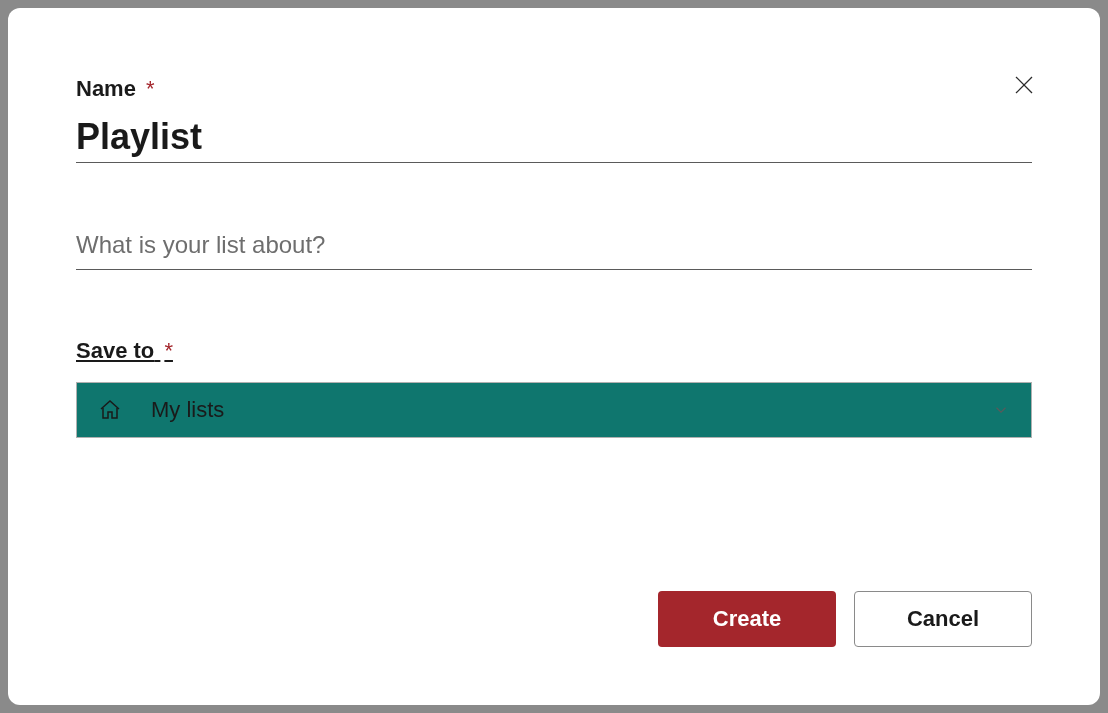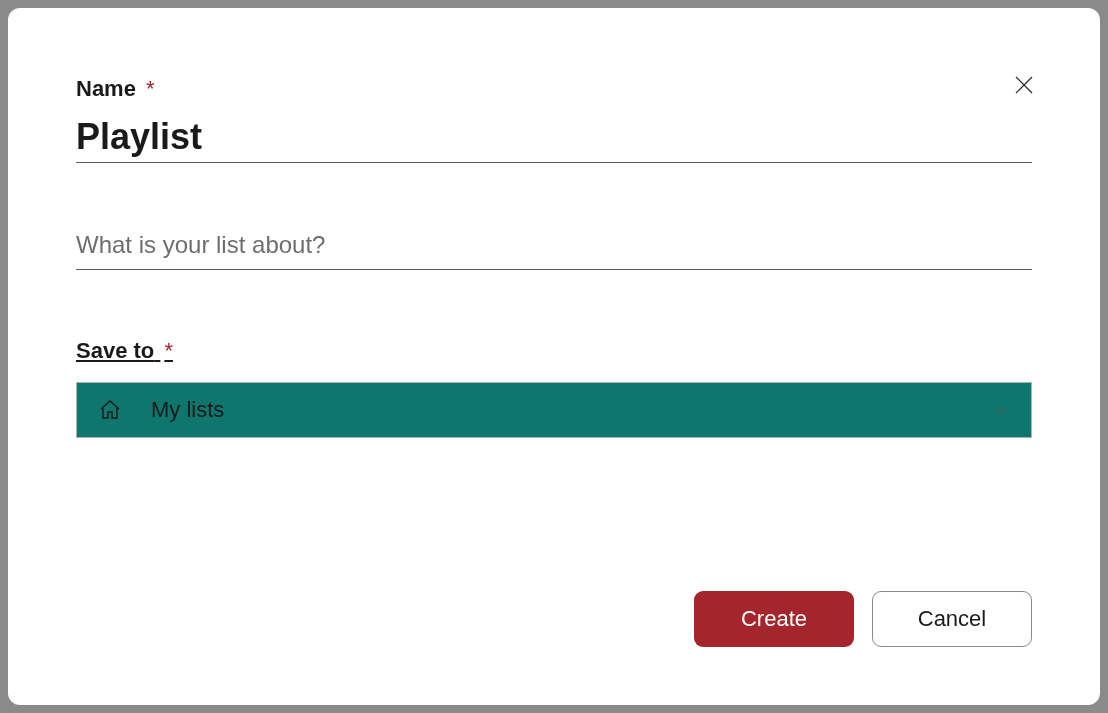--- a/index.html
+++ b/index.html
@@ -135,24 +135,24 @@
     }
     .button-row {
       position: absolute;
       bottom: 58px;
       right: 68px;
       display: flex;
       gap: 18px;
     }
     .btn {
       padding: 14px 0;
-      width: 160px;
-      font-size: 22px;
-      font-weight: 400;
-      border-radius: 9px;
+      width: 178px;
+      font-size: 22px;
+      font-weight: 700;
+      border-radius: 4px;
       cursor: pointer;
       text-align: center;
     }
     .btn-primary {
       background: #a4262c;
       color: #ffffff;
       border: none;
     }
     .btn-secondary {
       background: #ffffff;

